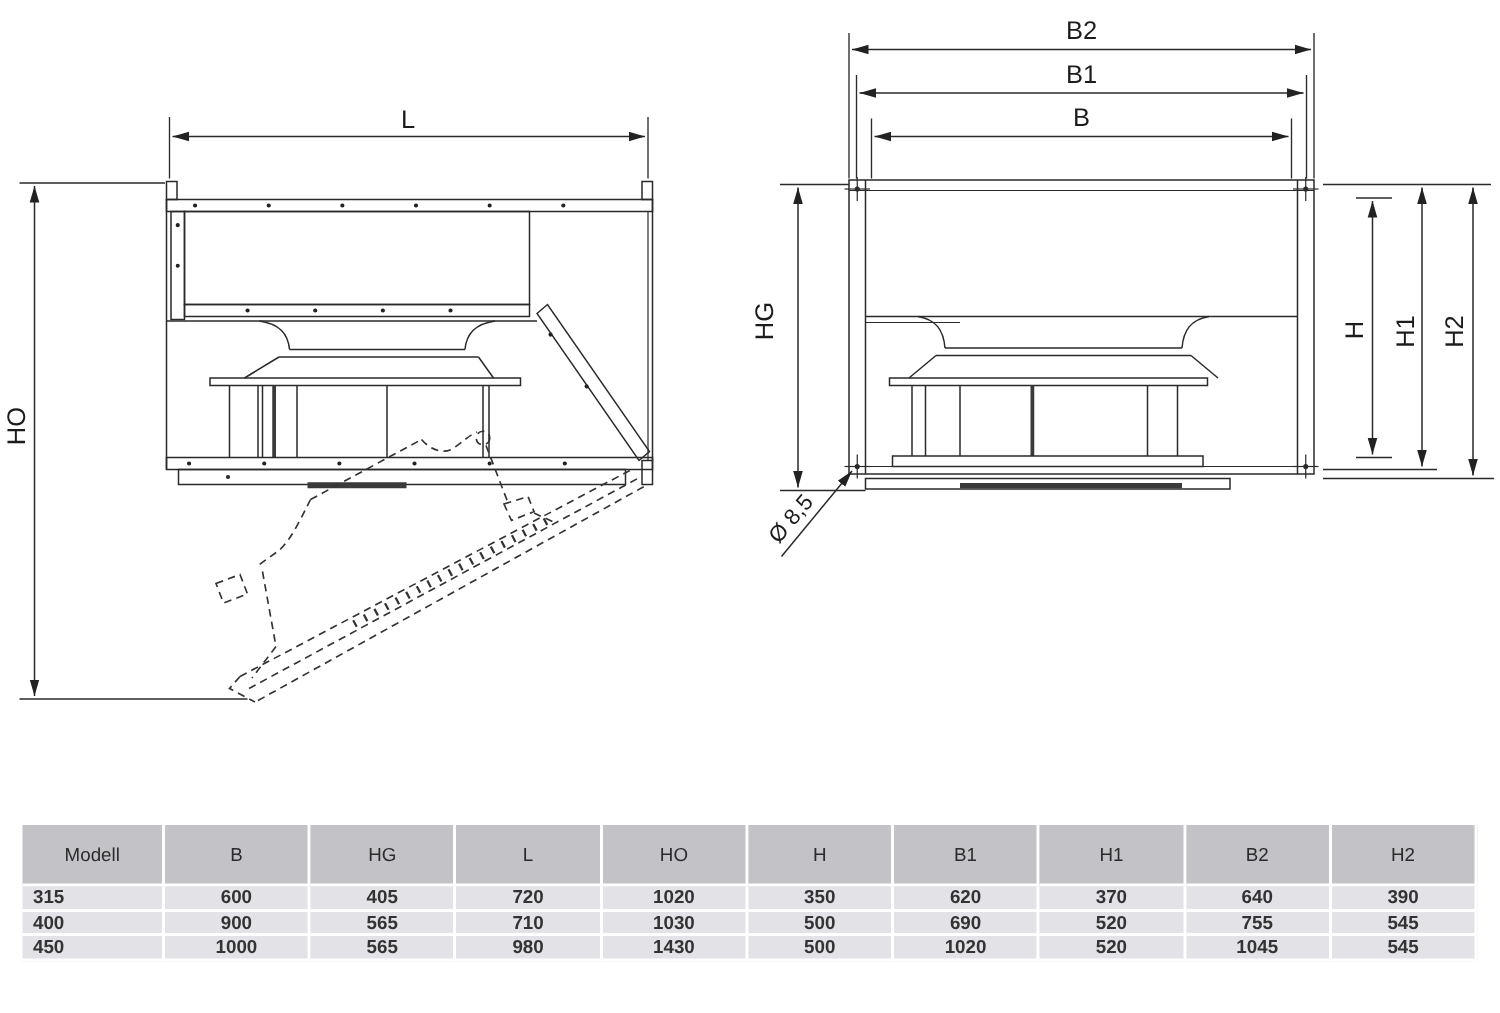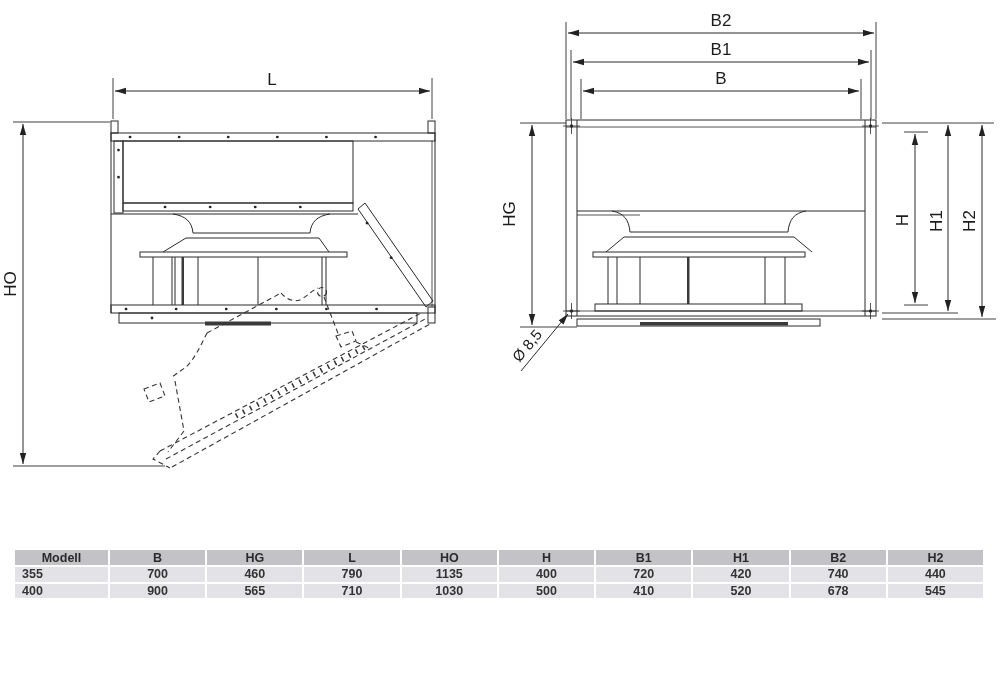--- a/index.html
+++ b/index.html
@@ -12,21 +12,21 @@
   .ln .dim{stroke-width:1;marker-start:url(#arr);marker-end:url(#arr);}
   .ln .lead{stroke-width:1;marker-end:url(#arr);}
   .ln .riv{stroke:#222;stroke-width:2.7;stroke-linecap:round;}
   .ln .dot{fill:#2a2a2a;stroke:none;}
   .ln .solid{fill:#3a3a3a;stroke:none;}
   .dsh line,.dsh path,.dsh polygon,.dsh polyline,.dsh circle{stroke:#333;stroke-width:1.1;fill:none;stroke-dasharray:5 3.5;}
   .dsh .hatch{stroke-width:5;stroke-dasharray:1.5 6.5;}
   .small-label{font-size:15px;}
 
   table.dims{position:absolute;left:15px;top:550px;width:970px;border-collapse:separate;border-spacing:0;table-layout:fixed;font-size:12.5px;font-weight:bold;color:#333;}
-  table.dims th{background:#c3c3c7;height:15px;text-align:center;border-right:2px solid #fff;border-bottom:2px solid #fff;padding:0;font-weight:bold;color:#2b2b2b;}
+  table.dims th{background:#c3c3c7;height:15px;text-align:center;border-right:2px solid #fff;border-bottom:2px solid #fff;padding:12px;font-weight:normal;color:#2b2b2b;}
   table.dims td{background:#e3e3e7;height:14.5px;text-align:center;border-right:2px solid #fff;border-bottom:2px solid #fff;padding:0;}
   table.dims th.model{text-align:center;}
   table.dims td.model{text-align:left;padding-left:7px;}
 </style>
 </head>
 <body>
 
 <svg width="1000" height="545" viewBox="0 0 1000 545">
   <defs>
     <marker id="arr" markerWidth="24" markerHeight="12" refX="11" refY="6" orient="auto-start-reverse" markerUnits="userSpaceOnUse">
@@ -211,37 +211,49 @@
       <th>HO</th>
       <th>H</th>
       <th>B1</th>
       <th>H1</th>
       <th>B2</th>
       <th>H2</th>
     </tr>
   </thead>
   <tbody>
     <tr>
-      <td class="model">355</td>
-      <td>700</td>
-      <td>460</td>
-      <td>790</td>
-      <td>1135</td>
-      <td>400</td>
+      <td class="model">315</td>
+      <td>600</td>
+      <td>405</td>
       <td>720</td>
-      <td>420</td>
-      <td>740</td>
-      <td>440</td>
+      <td>1020</td>
+      <td>350</td>
+      <td>620</td>
+      <td>370</td>
+      <td>640</td>
+      <td>390</td>
     </tr>
     <tr>
       <td class="model">400</td>
       <td>900</td>
       <td>565</td>
       <td>710</td>
       <td>1030</td>
       <td>500</td>
-      <td>410</td>
+      <td>690</td>
       <td>520</td>
-      <td>678</td>
+      <td>755</td>
+      <td>545</td>
+    </tr>
+    <tr>
+      <td class="model">450</td>
+      <td>1000</td>
+      <td>565</td>
+      <td>980</td>
+      <td>1430</td>
+      <td>500</td>
+      <td>1020</td>
+      <td>520</td>
+      <td>1045</td>
       <td>545</td>
     </tr>
   </tbody>
 </table>
 
 </body></html>

